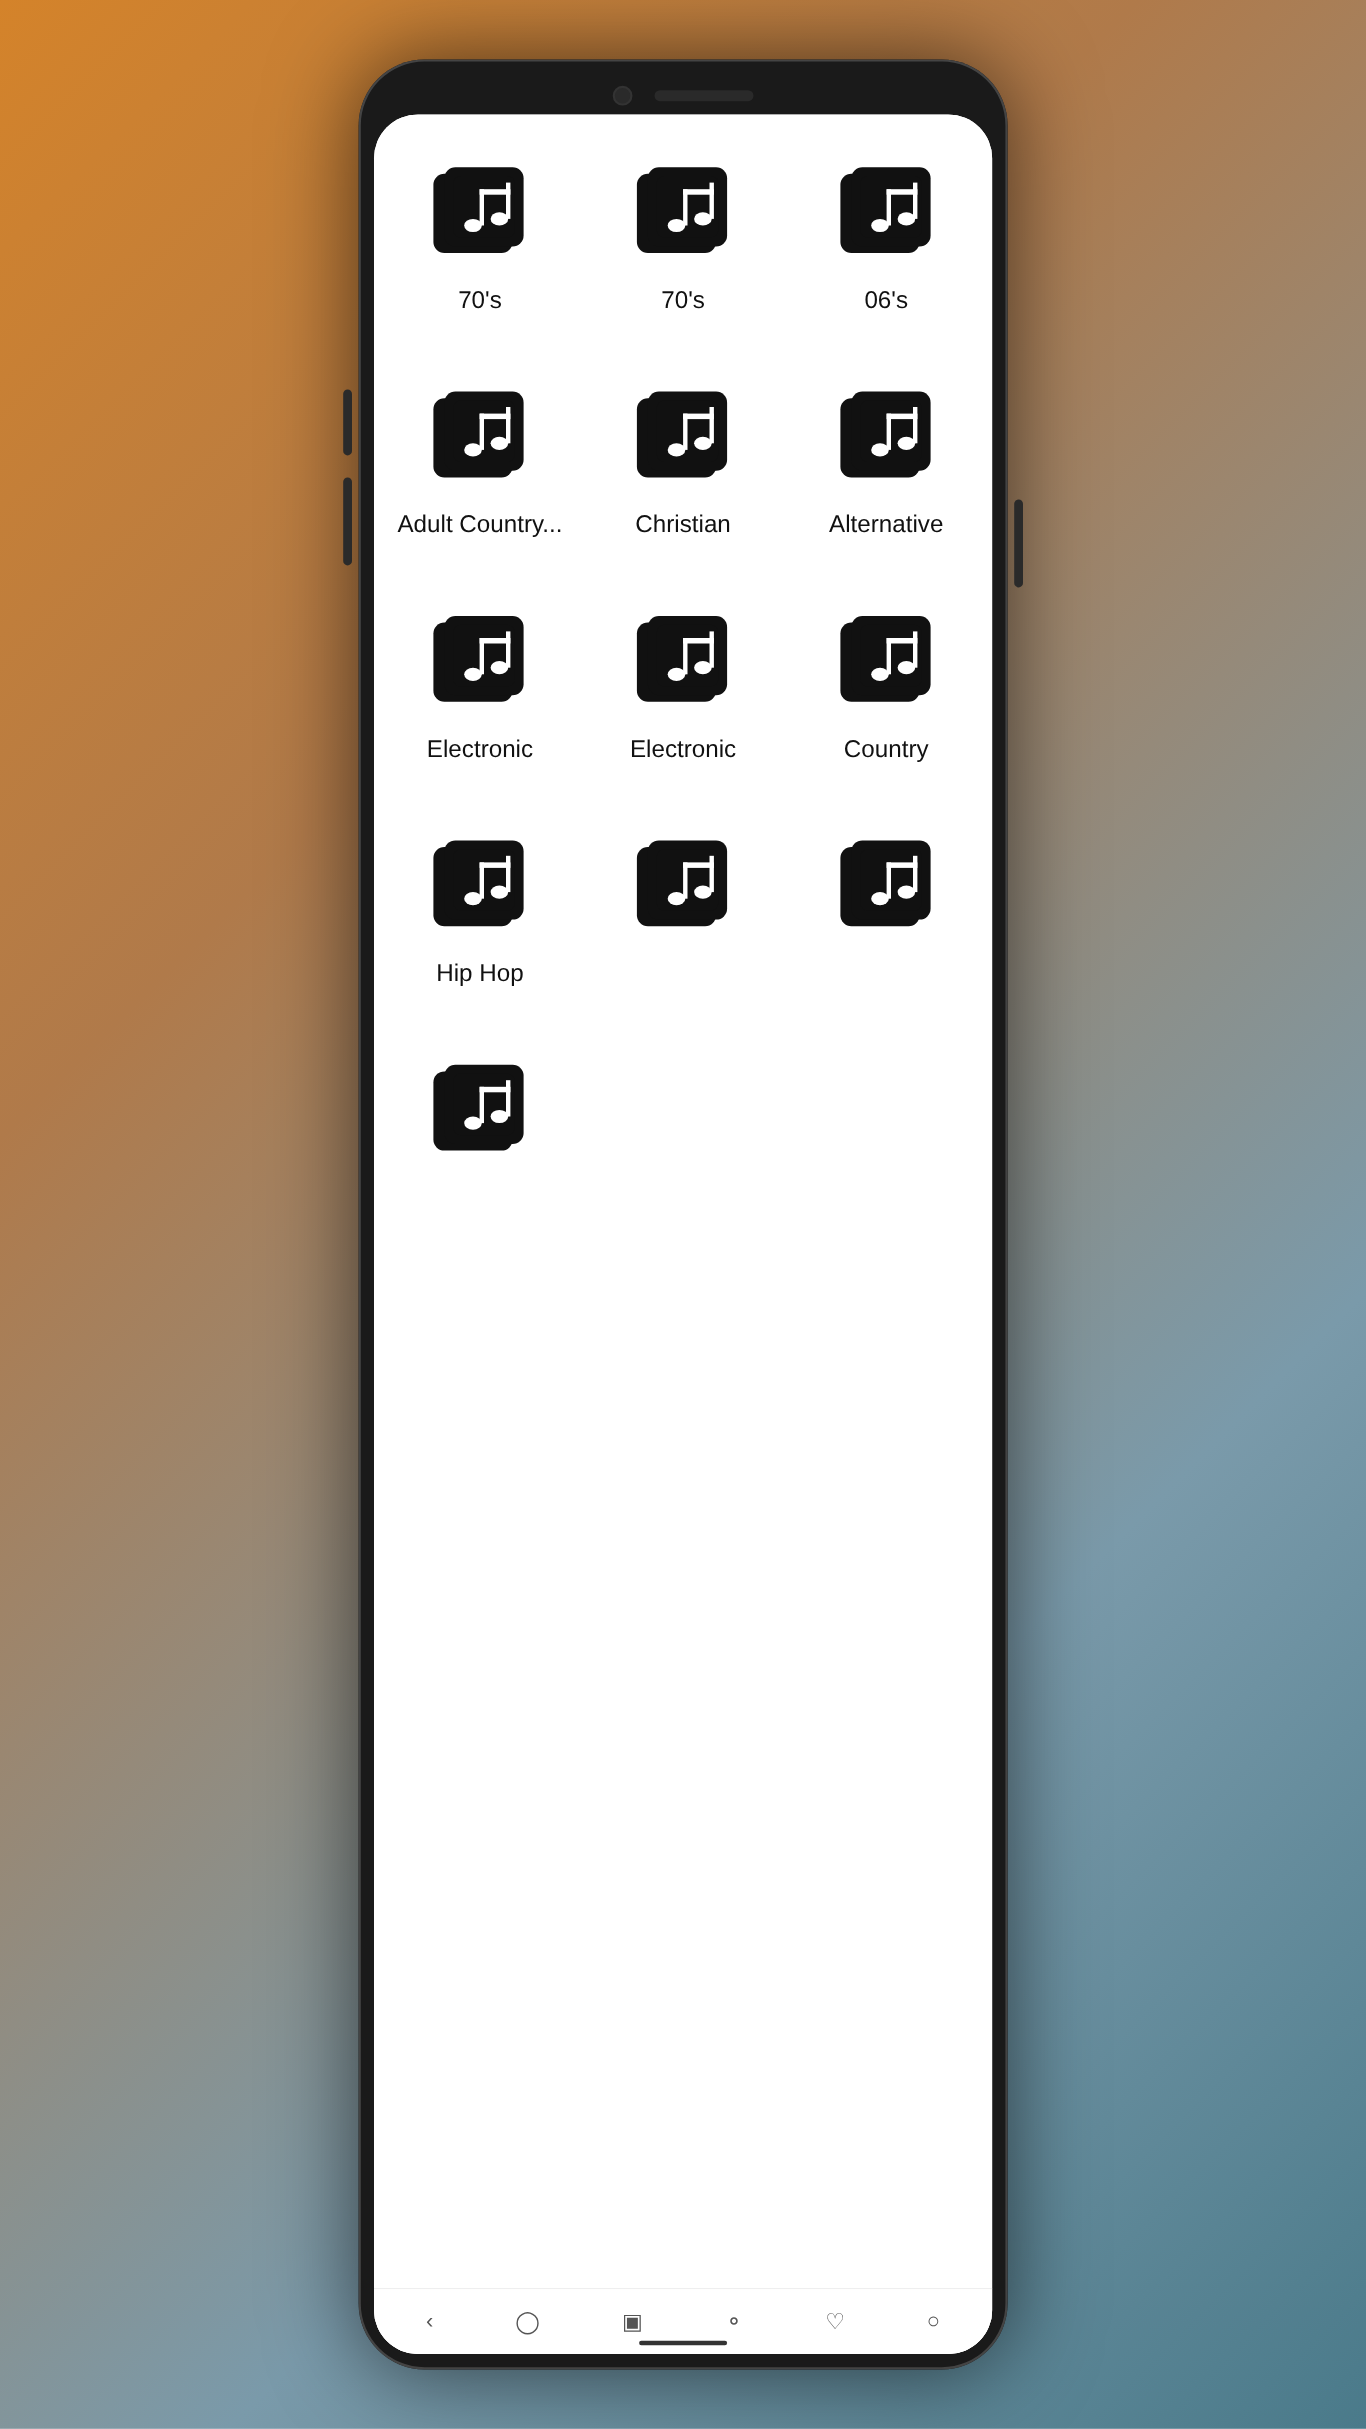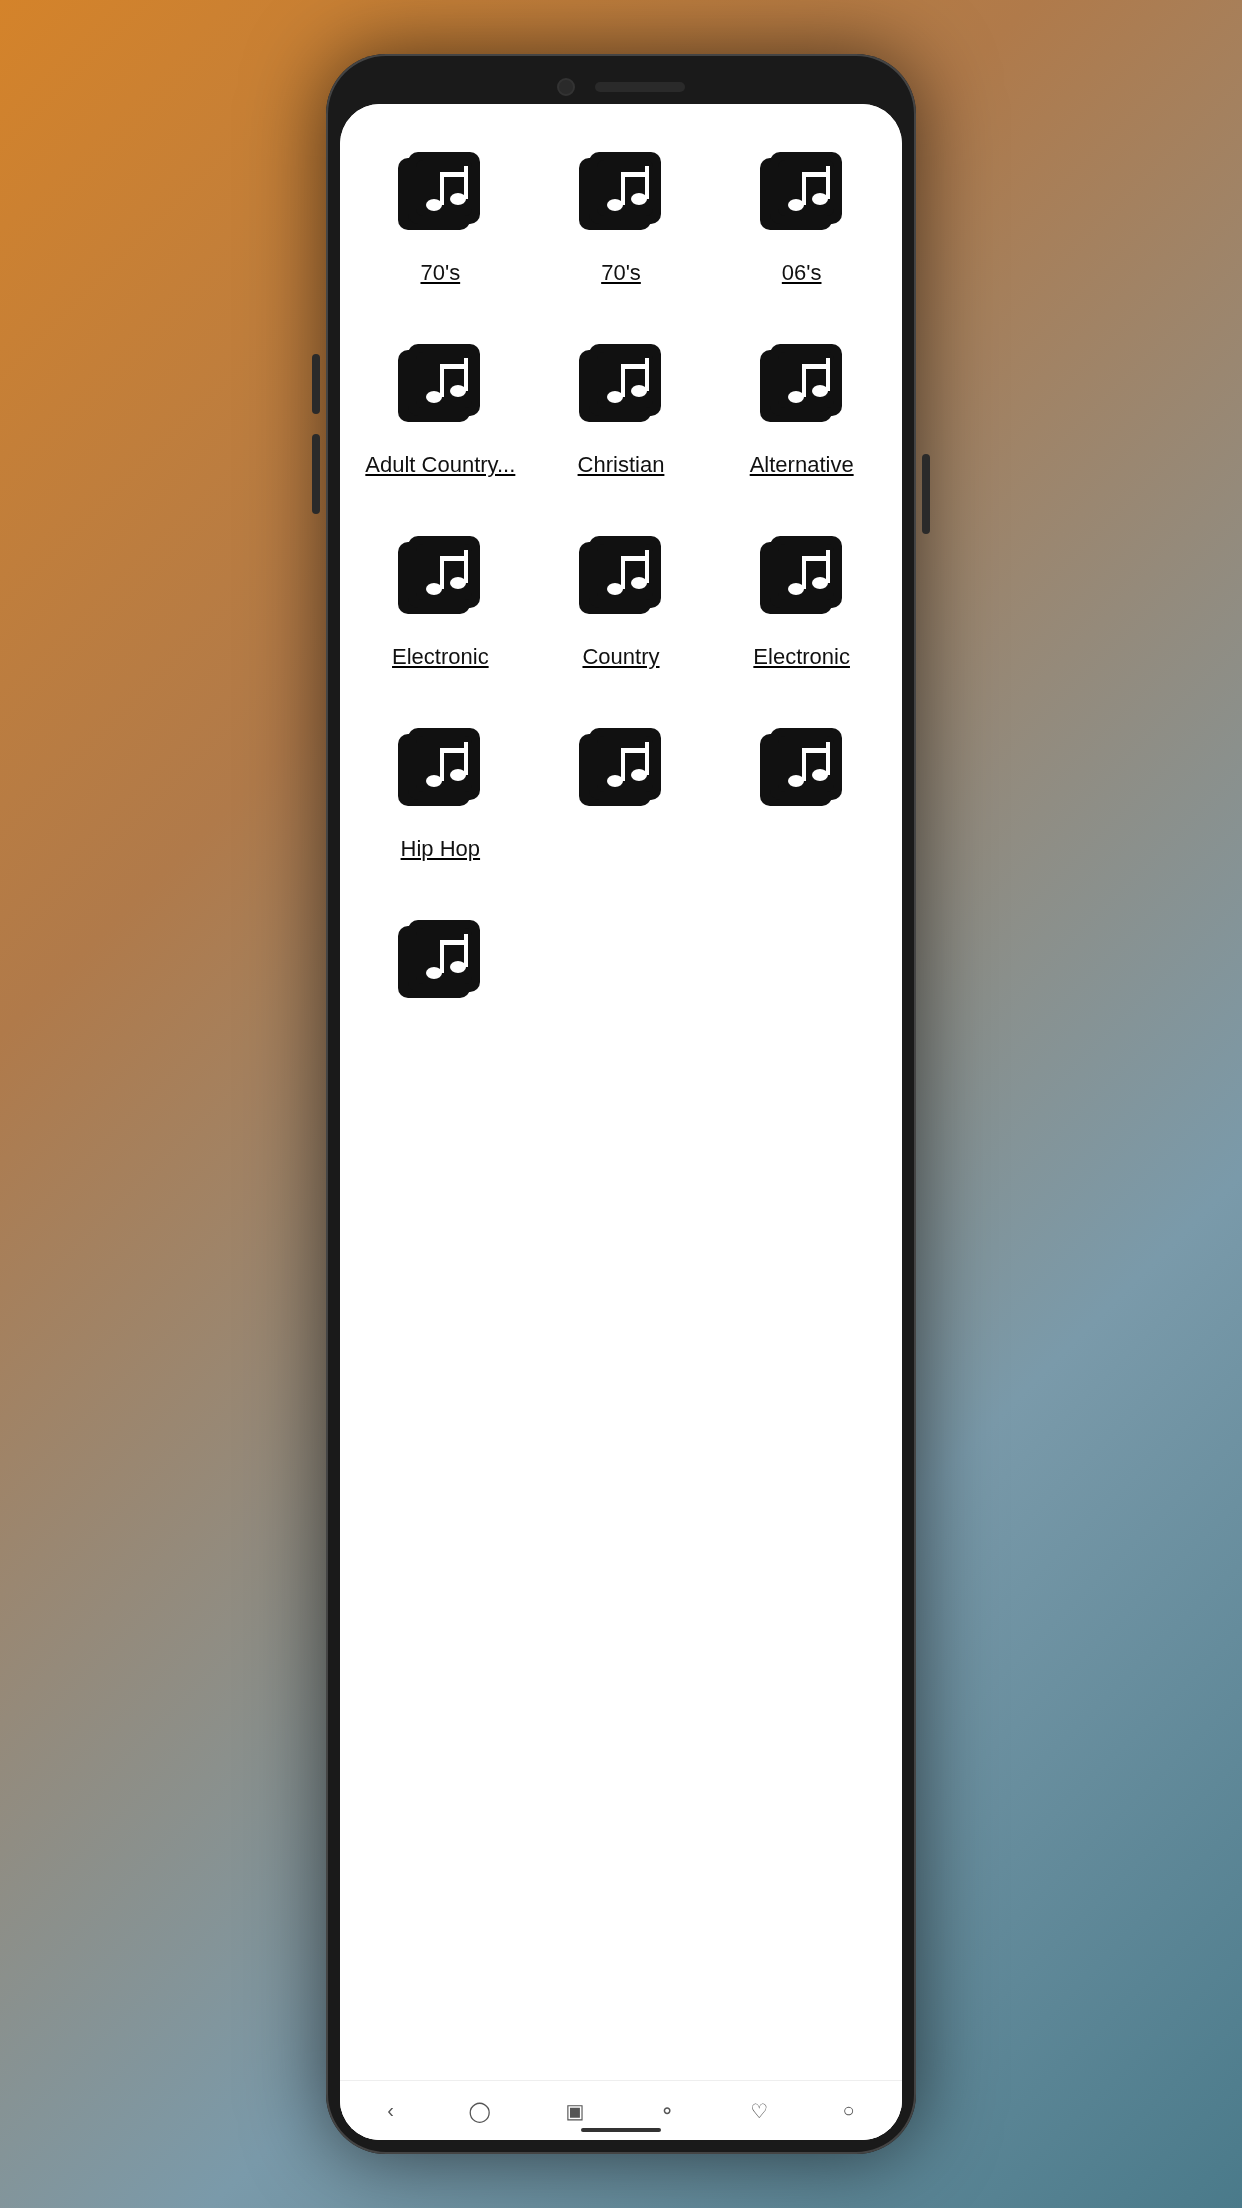--- a/index.html
+++ b/index.html
@@ -92,22 +92,21 @@
       width: 100%;
       height: 100%;
       overflow-y: auto;
       background: #fff;
       padding: 20px 10px 10px;
     }
 
     .grid {
       display: grid;
       grid-template-columns: repeat(3, 1fr);
-      gap: 0;
-      text-decoration: underline;
+      gap: 12px;
     }
 
     .genre-item {
       display: flex;
       flex-direction: column;
       align-items: center;
       justify-content: flex-start;
       padding: 20px 10px 30px;
       cursor: pointer;
     }
@@ -357,45 +356,45 @@
 
       <ellipse cx="68" cy="55" rx="8" ry="6" fill="#fff"></ellipse>
 
       <rect x="50" y="28" width="4" height="33" fill="#fff"></rect>
 
       <rect x="74" y="22" width="4" height="33" fill="#fff"></rect>
 
       <rect x="50" y="28" width="28" height="5" fill="#fff"></rect>
     </g>
   </svg></div>
+            <span class="genre-label">Electronic</span>
+          </div>
+          <div class="genre-item">
+            <div class="music-icon"><svg viewBox="0 0 100 100" xmlns="http://www.w3.org/2000/svg">
+
+    <rect x="8" y="14" width="72" height="72" rx="10" ry="10" fill="#111" stroke="none"></rect>
+
+    <rect x="18" y="8" width="72" height="72" rx="10" ry="10" fill="#111" stroke="none"></rect>
+
+    <rect x="26" y="16" width="56" height="56" rx="7" ry="7" fill="#111"></rect>
+
+    <g fill="#fff">
+
+      <ellipse cx="44" cy="61" rx="8" ry="6" fill="#fff"></ellipse>
+
+      <ellipse cx="68" cy="55" rx="8" ry="6" fill="#fff"></ellipse>
+
+      <rect x="50" y="28" width="4" height="33" fill="#fff"></rect>
+
+      <rect x="74" y="22" width="4" height="33" fill="#fff"></rect>
+
+      <rect x="50" y="28" width="28" height="5" fill="#fff"></rect>
+    </g>
+  </svg></div>
             <span class="genre-label">Country</span>
-          </div>
-          <div class="genre-item">
-            <div class="music-icon"><svg viewBox="0 0 100 100" xmlns="http://www.w3.org/2000/svg">
-
-    <rect x="8" y="14" width="72" height="72" rx="10" ry="10" fill="#111" stroke="none"></rect>
-
-    <rect x="18" y="8" width="72" height="72" rx="10" ry="10" fill="#111" stroke="none"></rect>
-
-    <rect x="26" y="16" width="56" height="56" rx="7" ry="7" fill="#111"></rect>
-
-    <g fill="#fff">
-
-      <ellipse cx="44" cy="61" rx="8" ry="6" fill="#fff"></ellipse>
-
-      <ellipse cx="68" cy="55" rx="8" ry="6" fill="#fff"></ellipse>
-
-      <rect x="50" y="28" width="4" height="33" fill="#fff"></rect>
-
-      <rect x="74" y="22" width="4" height="33" fill="#fff"></rect>
-
-      <rect x="50" y="28" width="28" height="5" fill="#fff"></rect>
-    </g>
-  </svg></div>
-            <span class="genre-label">Electronic</span>
           </div>
           <div class="genre-item">
             <div class="music-icon"><svg viewBox="0 0 100 100" xmlns="http://www.w3.org/2000/svg">
 
     <rect x="8" y="14" width="72" height="72" rx="10" ry="10" fill="#111" stroke="none"></rect>
 
     <rect x="18" y="8" width="72" height="72" rx="10" ry="10" fill="#111" stroke="none"></rect>
 
     <rect x="26" y="16" width="56" height="56" rx="7" ry="7" fill="#111"></rect>
 

